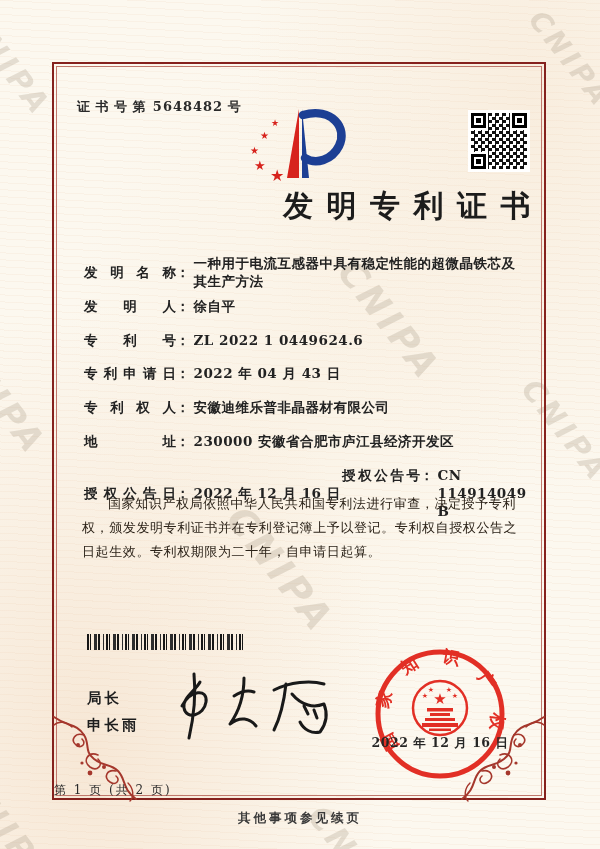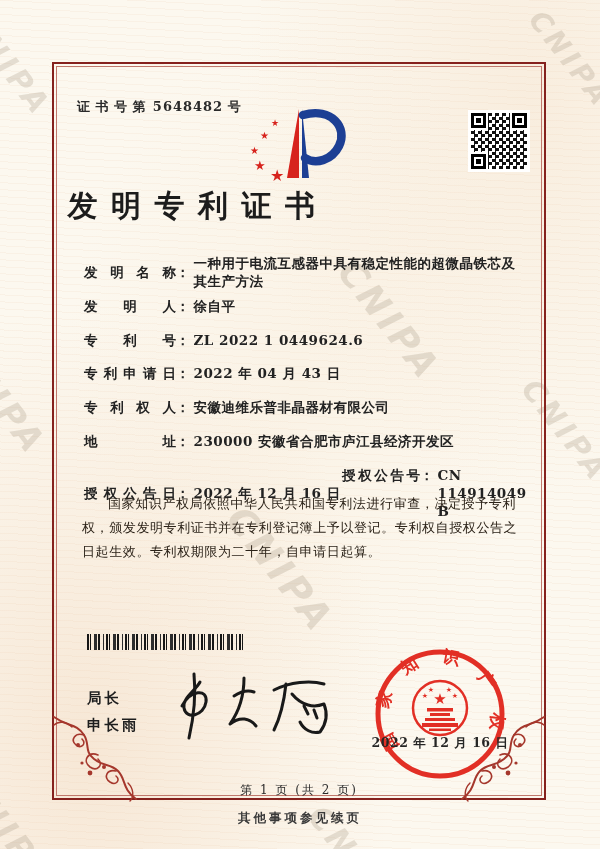--- a/index.html
+++ b/index.html
@@ -35,21 +35,21 @@
   }
   .qr-noise {
     position:relative; width:100%; height:100%;
     background:repeating-conic-gradient(#111 0% 25%, #fff 0% 50%);
     background-size:7px 7px;
   }
   .fp { position:absolute; width:15px; height:15px; border:3px solid #000; background:#fff; box-shadow:0 0 0 2px #fff; }
   .fp b { position:absolute; inset:2px; background:#000; }
   .fp1 { left:0; top:0; } .fp2 { right:0; top:0; } .fp3 { left:0; bottom:0; }
   .title {
-    position:absolute; left:0; right:0; top:122px; text-align:left;
+    position:absolute; left:0; right:0; top:122px; text-align:right;
     font-size:30px; font-weight:bold; color:#1c1c1c; letter-spacing:.45em; text-indent:.45em;
   }
   .frow { position:absolute; left:30px; right:16px; display:flex; align-items:center;
           font-size:13.5px; font-weight:600; color:#222; line-height:1.35; }
   .flabel { width:92px; flex:none; text-align:justify; text-align-last:justify; }
   .fcolon { flex:none; margin-right:4px; }
   .fvalue { letter-spacing:.5px; }
   .r1 { top:190px; } .r2 { top:233px; } .r3 { top:267px; } .r4 { top:300px; }
   .r5 { top:334px; } .r6 { top:368px; } .r7 { top:402px; }
   .pairL { display:flex; width:258px; flex:none; }
@@ -61,21 +61,21 @@
   .barcode { position:absolute; left:33px; top:570px; width:156px; height:16px;
     background:
       repeating-linear-gradient(90deg,#161616 0 2px, transparent 2px 3px, #161616 3px 4px,
         transparent 4px 7px, #2c2c2c 7px 10px, transparent 10px 11px,
         #161616 11px 13px, transparent 13px 16px, #2c2c2c 16px 17px, transparent 17px 19px);
   }
   .director { position:absolute; left:33px; top:620px; font-size:14.5px; font-weight:700;
               color:#1e1e1e; line-height:27px; letter-spacing:3px; }
   .sig { position:absolute; left:108px; top:602px; }
   .seal { position:absolute; left:318px; top:584px; opacity:.95; }
-  .page-num { position:absolute; left:0; right:0; top:718px; text-align:center; font-size:12px;
+  .page-num { position:absolute; left:0; right:0; top:718px; text-align:left; font-size:12px;
               color:#2a2a2a; letter-spacing:2px; }
   .footer-note { position:absolute; left:0; right:0; top:810px; text-align:center;
                  font-size:12.5px; font-weight:600; color:#3a3a3a; letter-spacing:3px; }
 </style>
 </head>
 <body>
 
 <div class="page">
 
   <span class="wm" style="left:-16px; top:6px;  font-size:30px;">CNIPA</span>

